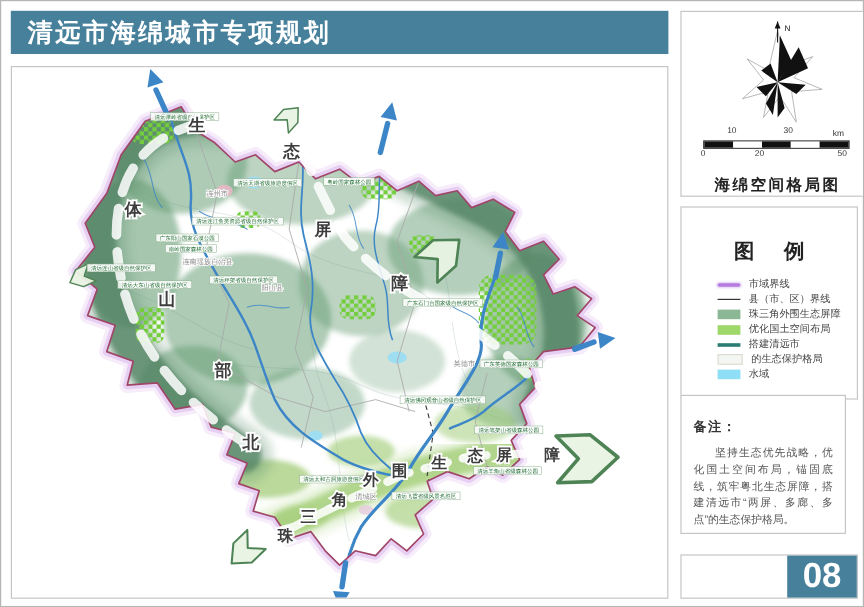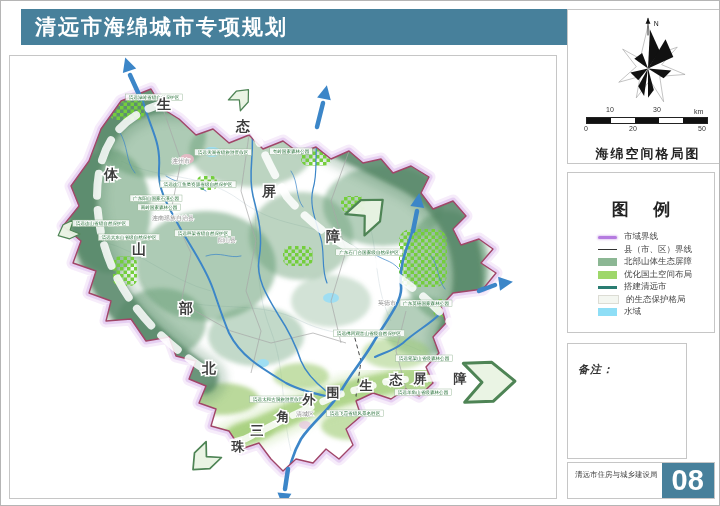--- a/index.html
+++ b/index.html
@@ -3,30 +3,30 @@
 <meta charset="utf-8">
 <style>
   html,body{margin:0;padding:0;}
   body{
     width:720px;height:506px;position:relative;background:#fff;
     border:1px solid #b5b5b5;box-sizing:border-box;overflow:hidden;
     font-family:"Liberation Sans","DejaVu Sans",sans-serif;
   }
   .panel{position:absolute;background:#fff;border:1px solid #c6c6c6;box-sizing:border-box;}
   
-  #header{left:20px;top:8px;width:548px;height:36px;background:#47809b;border:none;
+  #header{left:8px;top:8px;width:548px;height:36px;background:#47809b;border:none;
     display:flex;align-items:center;}
   #header .title{color:#fff;font-size:21px;font-weight:bold;letter-spacing:2px;padding-left:14px;}
   
   #map-panel{left:8px;top:54px;width:548px;height:444px;}
   #map-svg{display:block;}
   
   #panel-compass{left:566px;top:8px;width:162px;height:155px;}
   #panel-legend{left:566px;top:171px;width:148px;height:161px;}
-  #panel-notes{left:566px;top:342px;width:120px;height:116px;font-style:italic;}
+  #panel-notes{left:566px;top:328px;width:138px;height:116px;}
   #panel-credits{left:566px;top:461px;width:148px;height:37px;display:flex;}
   
   #panel-compass{display:flex;flex-direction:column;align-items:center;}
   #compass-svg{margin-top:4px;}
   #scalebar-wrap{position:relative;width:124px;height:28px;margin-top:2px;}
   #scalebar{position:absolute;left:0;top:11px;width:120px;height:5px;border:1px solid #222;display:flex;}
   .sb-cell{flex:1;}
   .sb-b{background:#111;} .sb-w{background:#fff;}
   .sb-tick{position:absolute;font-size:7px;color:#333;}
   #map-name{font-size:13px;font-weight:bold;color:#222;letter-spacing:2px;margin-top:12px;}
@@ -310,21 +310,21 @@
     <div class="lg-row">
       <div class="lg-swatch sw1"></div>
       <div class="lg-label">市域界线</div>
     </div>
     <div class="lg-row">
       <div class="lg-swatch sw2"></div>
       <div class="lg-label">县（市、区）界线</div>
     </div>
     <div class="lg-row">
       <div class="lg-swatch sw3"></div>
-      <div class="lg-label">北部山体生态屏障</div>
+      <div class="lg-label">珠三角外围生态屏障</div>
     </div>
     <div class="lg-row">
       <div class="lg-swatch sw4"></div>
       <div class="lg-label">优化国土空间布局</div>
     </div>
     <div class="lg-row">
       <div class="lg-swatch sw5"></div>
       <div class="lg-label">搭建清远市</div>
     </div>
     <div class="lg-row">
@@ -333,20 +333,20 @@
     </div>
     <div class="lg-row">
       <div class="lg-swatch sw7"></div>
       <div class="lg-label">水域</div>
     </div>
   </div>
 </div>
 
 <div id="panel-notes" class="panel">
   <div id="notes-title">备注：</div>
+  <div id="notes-body">坚持生态优先战略，优化国土空间布局，锚固底线，筑牢粤北生态屏障，搭建清远市“两屏、多廊、多点”的生态保护格局。</div>
 </div>
 
 <div id="panel-credits" class="panel">
   <div id="credits-text">
-    <div class="credit-line">清远市住房与城乡建设局</div>
   </div>
   <div id="page-badge">08</div>
 </div>
 
 </body></html>

